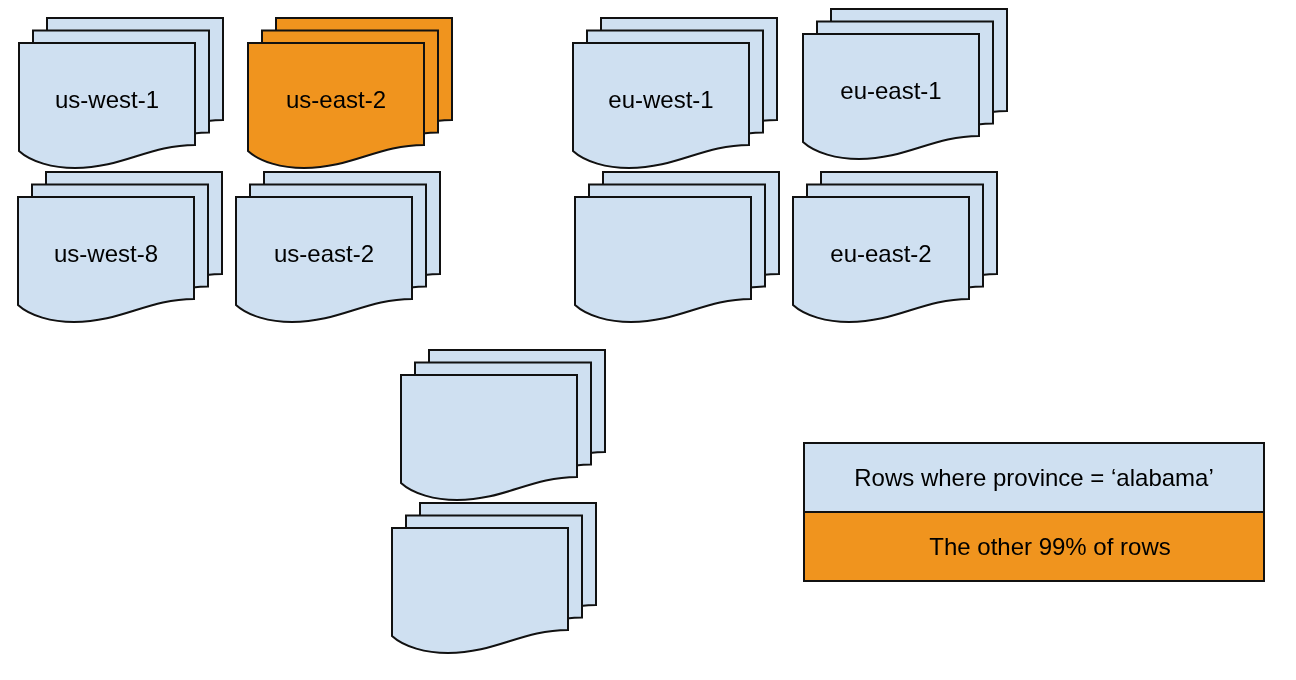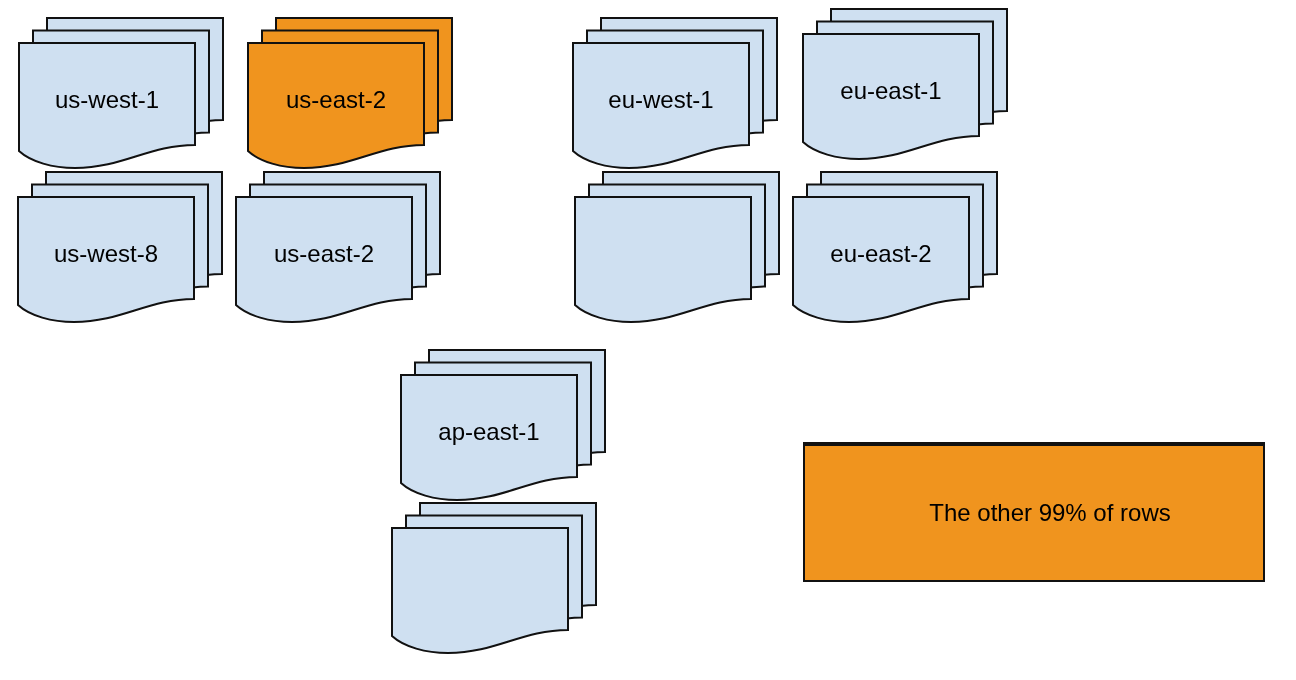--- a/index.html
+++ b/index.html
@@ -137,26 +137,26 @@
   </svg>
   <div class="stack-label">eu-east-2</div>
 </div>
 
 <div class="stack" id="stack-ap-east-1">
   <svg viewBox="0 0 208 156" width="208" height="156">
     <use href="#docshape" class="doc" transform="translate(30,1)"></use>
     <use href="#docshape" class="doc" transform="translate(16,13.5)"></use>
     <use href="#docshape" class="doc" transform="translate(2,26)"></use>
   </svg>
-  <div class="stack-label">ap-east-1</div>
 </div>
 
 <div class="stack" id="stack-ap-east-2">
   <svg viewBox="0 0 208 156" width="208" height="156">
     <use href="#docshape" class="doc" transform="translate(30,1)"></use>
     <use href="#docshape" class="doc" transform="translate(16,13.5)"></use>
     <use href="#docshape" class="doc" transform="translate(2,26)"></use>
   </svg>
 </div>
 
 <div class="legend">
+  <div class="legend-row blue">Rows where province = ‘alabama’</div>
   <div class="legend-row orange">The other 99% of rows</div>
 </div>
 
 </body></html>

